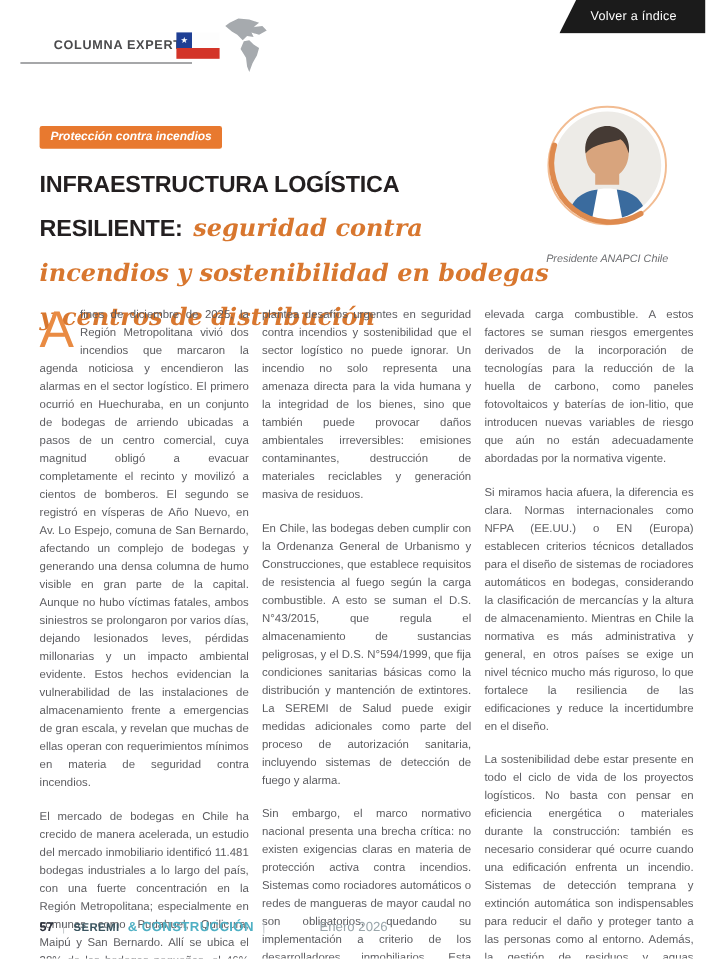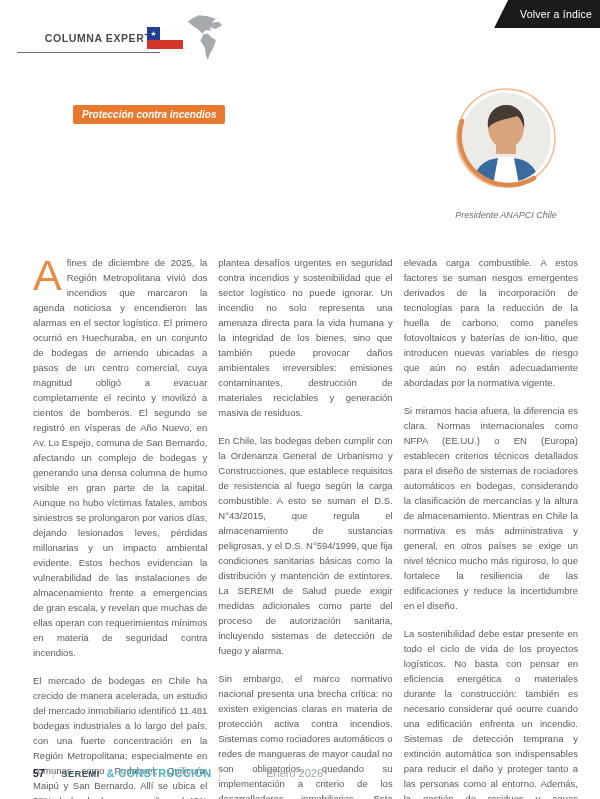--- a/index.html
+++ b/index.html
@@ -1,36 +1,36 @@
 <!DOCTYPE html>
 <html lang="es"><head>
 <meta charset="utf-8">
 <style>
   html,body{margin:0;padding:0;background:#fff;}
   .page{position:relative;width:600px;height:799px;background:#fff;overflow:hidden;
         font-family:"Liberation Sans",sans-serif;color:#58595B;}
 
   
-  .back-banner{position:absolute;top:0;right:0;background:#1b1b1b;color:#fff;
-       font-size:10.5px;letter-spacing:.2px;padding:8px 8px 8px 26px;
+  .back-banner{position:absolute;top:0;right:12px;background:#1b1b1b;color:#fff;
+       font-size:10.5px;letter-spacing:.2px;padding:8px 24px 8px 26px;
        clip-path:polygon(14px 0,100% 0,100% 100%,0 100%);cursor:pointer;}
   .section-wrap{position:absolute;top:28px;left:0;width:143px;border-bottom:1.5px solid #6d6e71;
        padding-bottom:6px;text-align:right;margin-left:17px;}
   .section-label{font-size:10.5px;font-weight:bold;letter-spacing:.6px;color:#4a4a4c;}
   .flag{position:absolute;left:147px;top:27px;width:36px;height:22px;}
   .flag .row{display:flex;height:13px;}
   .flag .blue{width:13px;height:13px;background:#1f3f94;color:#fff;font-size:7px;
        display:flex;align-items:center;justify-content:center;}
   .flag .white{width:23px;height:13px;background:#fdfdfd;}
   .flag .red{width:36px;height:9px;background:#d33428;}
   .map{position:absolute;left:185px;top:14px;}
 
   
   .tag{position:absolute;left:33px;top:105px;background:#e8792f;color:#fff;
-       font-size:10px;font-style:italic;font-weight:bold;padding:4px 9px;border-radius:2px;margin-left:40px;}
+       font-size:10px;font-style:italic;font-weight:bold;padding:4px 9px;border-radius:2px;}
   .title{position:absolute;left:33px;top:131px;width:440px;margin:0;}
   .title .t-black{font-family:"Liberation Sans",sans-serif;font-weight:bold;color:#231f20;
        font-size:19.5px;line-height:21.5px;letter-spacing:-.2px;}
   .title .t-orange{font-family:"DejaVu Serif","Liberation Serif",serif;font-style:italic;
        font-weight:bold;color:#d8772f;font-size:20px;line-height:21.5px;}
   .title div{white-space:nowrap;}
 
   
   .author{position:absolute;left:423px;top:86px;width:166px;text-align:center;}
   .avatar-box{position:relative;width:104px;height:104px;margin:0 auto;}
@@ -73,20 +73,29 @@
   </div>
 
   <div class="map">
     <svg width="40" height="50" viewBox="0 0 44 54">
       <path d="M7 5 L15 1 L25 2 L34 5 L29 9 L37 8 L41 12 L34 16 L27 14 L29 18 L23 17 L19 21 L14 16 L9 13 L3 8 Z" fill="#a6aaae"></path>
       <path d="M20 22 L25 21 L29 25 L34 28 L32 35 L28 42 L25 50 L23 45 L22 37 L17 29 Z" fill="#a6aaae"></path>
     </svg>
   </div>
 
   <div class="tag">Protección contra incendios</div>
+  <h1 class="title">
+    <div><span class="t-black">INFRAESTRUCTURA LOGÍSTICA</span></div>
+    <div>
+      <span class="t-black">RESILIENTE:</span>
+      <span class="t-orange">seguridad contra</span>
+    </div>
+    <div><span class="t-orange">incendios y sostenibilidad en bodegas</span></div>
+    <div><span class="t-orange">y centros de distribución</span></div>
+  </h1>
 
   <div class="author">
     <div class="avatar-box">
       <svg width="104" height="104" viewBox="0 0 104 104">
         <defs>
             <clipPath id="av">
               <circle cx="52" cy="52" r="45"></circle>
             </clipPath>
           </defs>
         <g clip-path="url(#av)">

